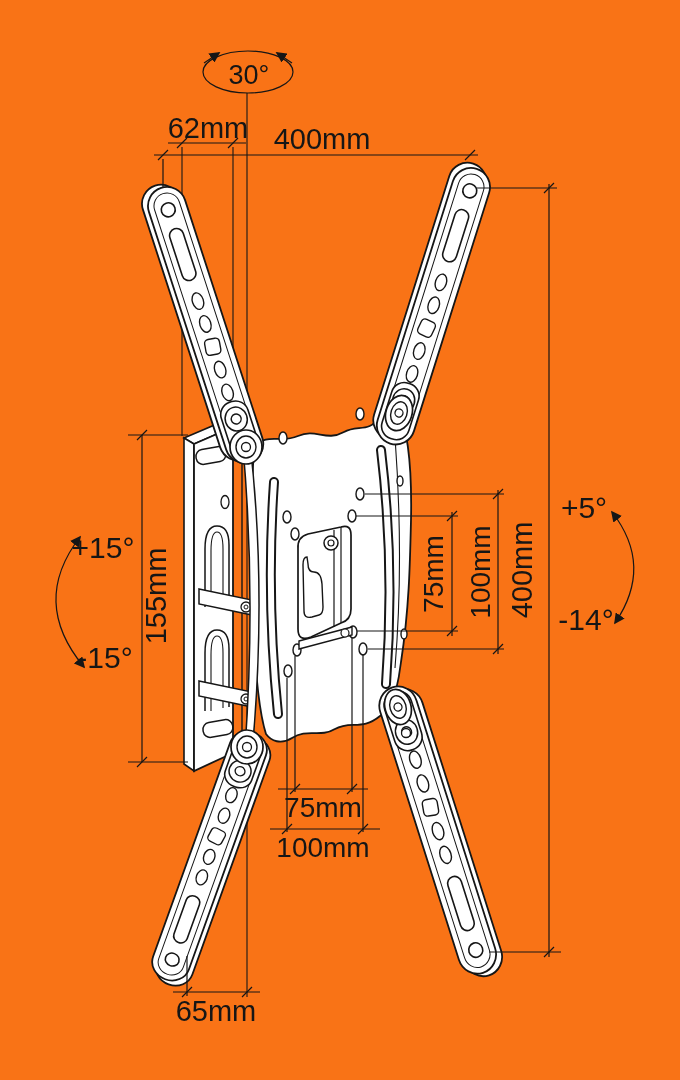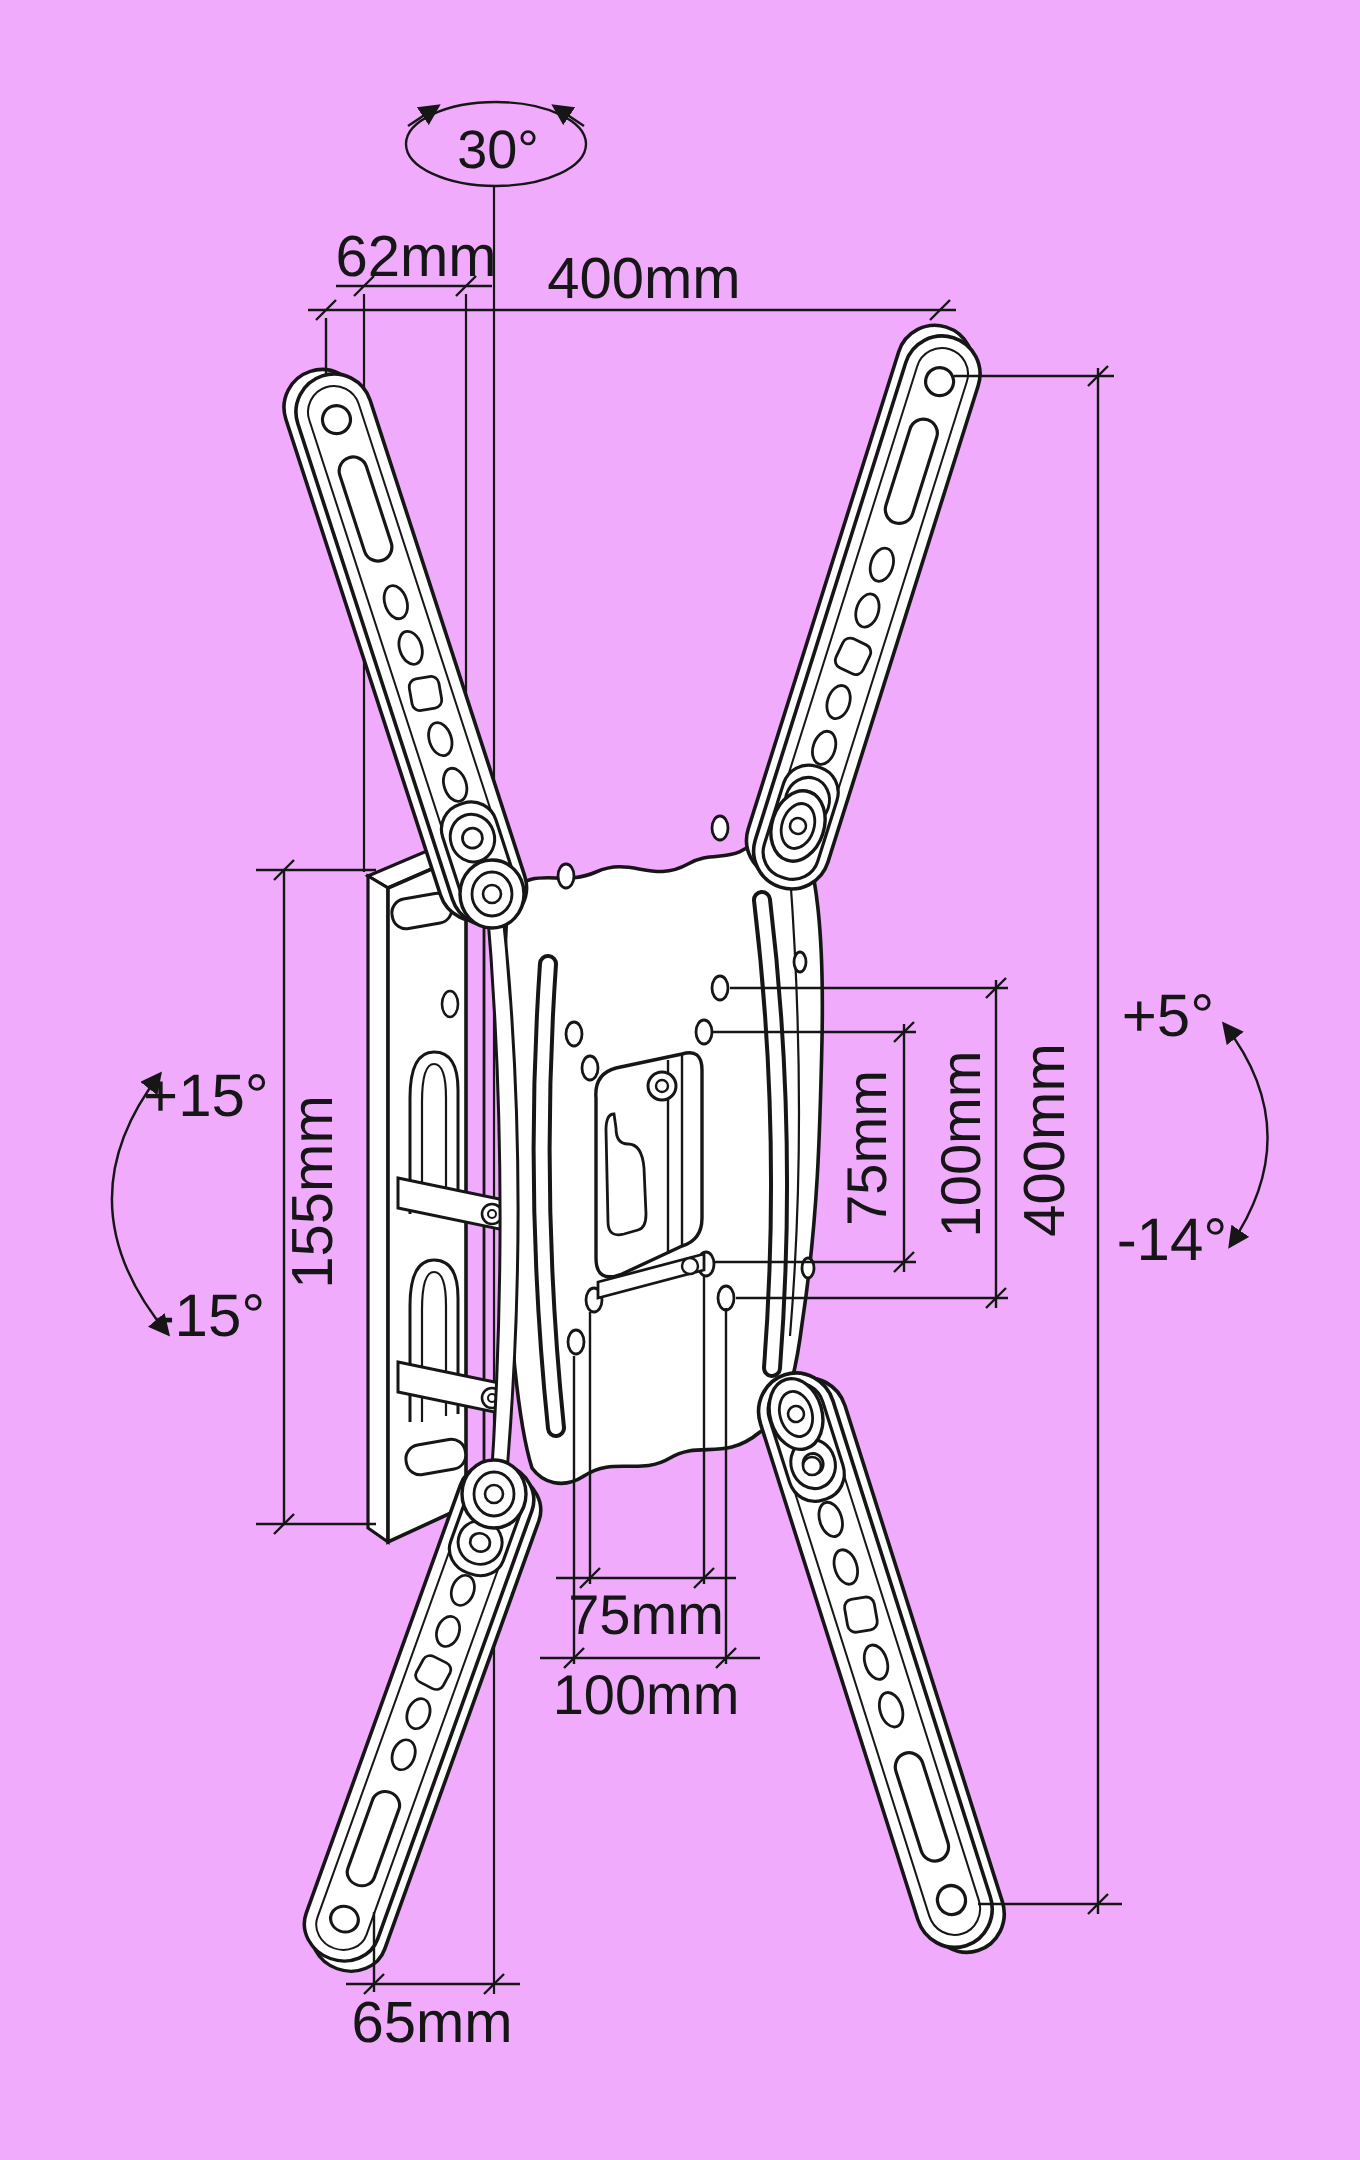--- a/index.html
+++ b/index.html
@@ -1,16 +1,16 @@
 <!DOCTYPE html>
 <html><head>
 <meta charset="utf-8">
 <style>
   html,body{margin:0;padding:0;background:#fff;}
-  .page{width:680px;height:1080px;position:relative;background:#f0abfc;overflow:hidden;
+  .page{width:680px;height:1080px;position:relative;background:#f97316;overflow:hidden;
         font-family:"Liberation Sans", sans-serif;}
   svg{position:absolute;left:0;top:0;}
   text{fill:#161616;font-family:"Liberation Sans", sans-serif;}
   .dim-text{font-size:29px;}
   .dim-text-sm{font-size:28px;}
   .angle-text{font-size:30px;}
   .swivel-text{font-size:27px;}
 </style>
 </head>
 <body>

